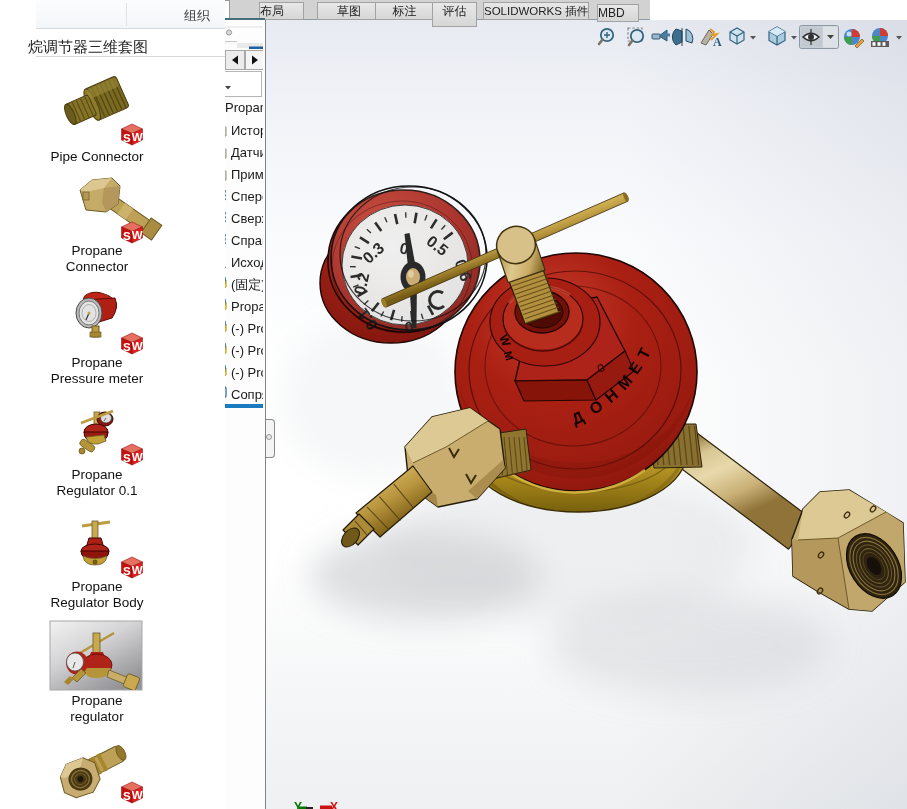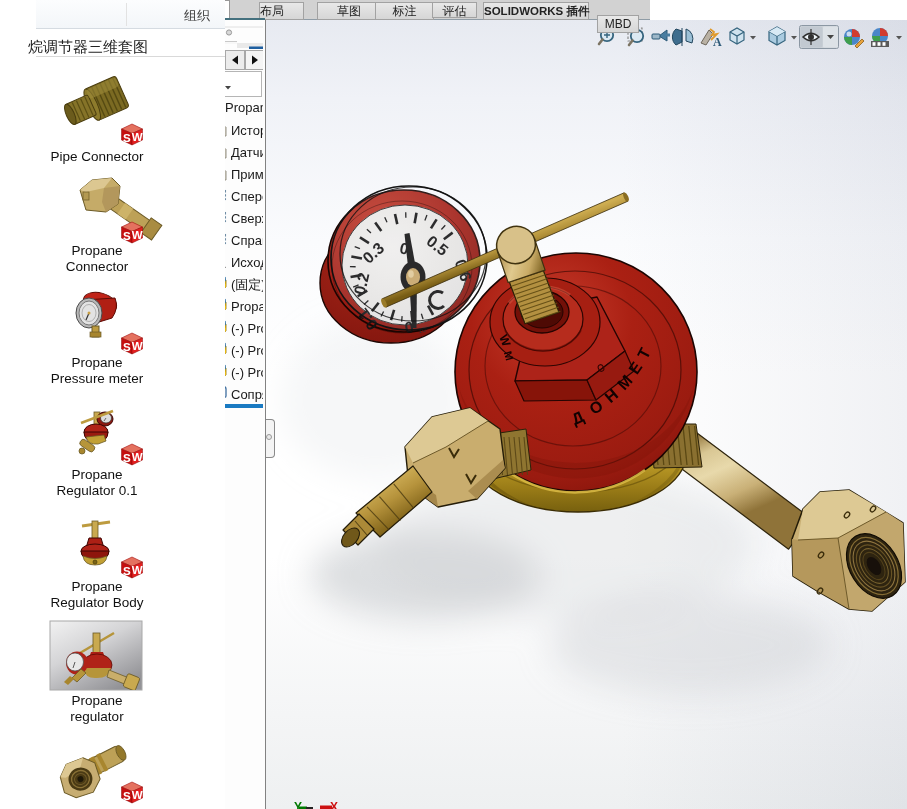--- a/index.html
+++ b/index.html
@@ -309,23 +309,23 @@
         <rect x="2.5" y="5.2" width="3" height="3.6" fill="#fff"></rect>
       </g>
 <path d="M 896 36 l 6 0 l -3 3.6 z" fill="#555"></path>
   </svg>
 
   <div class="abs" style="left:193px; top:0; width:457px; height:20px; background:#d2d2d2; border-bottom:1px solid #8f9ca6;"></div>
   <div class="abs" style="left:193px; top:0; width:37px; height:22px; background:#fff; border:1px solid #989898; border-bottom:none; font-size:12px; color:#111; text-align:center; line-height:20px;">装配体</div>
   <div class="abs" style="left:259px; top:2px; width:45px; height:18px; background:linear-gradient(#e8e8e8,#d6d6d6); border:1px solid #a2a2a2; font-size:12px; color:#222; text-align:left; line-height:16px;">布局</div>
   <div class="abs" style="left:317px; top:2px; width:64px; height:18px; background:linear-gradient(#e8e8e8,#d6d6d6); border:1px solid #a2a2a2; font-size:12px; color:#222; text-align:center; line-height:16px;">草图</div>
   <div class="abs" style="left:375px; top:2px; width:59px; height:18px; background:linear-gradient(#e8e8e8,#d6d6d6); border:1px solid #a2a2a2; font-size:12px; color:#222; text-align:center; line-height:16px;">标注</div>
-  <div class="abs" style="left:432px; top:2px; width:45px; height:16px; background:linear-gradient(#e8e8e8,#d6d6d6); border:1px solid #a2a2a2; font-size:12px; color:#222; text-align:center; line-height:16px;">评估</div>
-  <div class="abs" style="left:483px; top:2px; width:106px; height:18px; background:linear-gradient(#e8e8e8,#d6d6d6); border:1px solid #a2a2a2; font-size:11.5px; color:#222; text-align:center; line-height:16px; white-space:nowrap;font-weight:bold;">SOLIDWORKS 插件</div>
-  <div class="abs" style="left:597px; top:15px; width:42px; height:18px; background:linear-gradient(#e8e8e8,#d6d6d6); border:1px solid #a2a2a2; font-size:12px; color:#222; text-align:center; line-height:16px;">MBD</div>
+  <div class="abs" style="left:432px; top:2px; width:45px; height:25px; background:linear-gradient(#e8e8e8,#d6d6d6); border:1px solid #a2a2a2; font-size:12px; color:#222; text-align:center; line-height:16px;">评估</div>
+  <div class="abs" style="left:483px; top:2px; width:106px; height:18px; background:linear-gradient(#e8e8e8,#d6d6d6); border:1px solid #a2a2a2; font-size:11.5px; color:#222; text-align:center; line-height:16px; white-space:nowrap;">SOLIDWORKS 插件</div>
+  <div class="abs" style="left:597px; top:4px; width:42px; height:18px; background:linear-gradient(#e8e8e8,#d6d6d6); border:1px solid #a2a2a2; font-size:12px; color:#222; line-height:16px;">MBD</div>
 
   <div class="abs" style="left:196px; top:20px; width:70px; height:789px; background:#fdfdfd; border-right:1px solid #828282;"></div>
   <div class="abs" style="left:196px; top:18px; width:69px; height:2px; background:#44707e;"></div>
 
   <div class="abs" style="left:266px; top:419px; width:9px; height:39px; background:#f4f4f4; border:1px solid #8a8a8a; border-left:none; border-radius:0 4px 4px 0;"></div>
   <div class="abs" style="left:266px; top:434px; width:6px; height:6px; border:1px solid #999; border-radius:50%; background:#e8e8e8;"></div>
   <svg class="abs" style="left:196px; top:20px;" width="67" height="789" viewBox="196 20 67 789">
     <line x1="198" y1="27" x2="263" y2="27" stroke="#e0e0e0"></line>
     <circle cx="229" cy="32.5" r="2.6" fill="#d8d8d8" stroke="#9a9a9a" stroke-width="1"></circle>
     <line x1="198" y1="41.5" x2="237" y2="41.5" stroke="#c9c9c9"></line>

